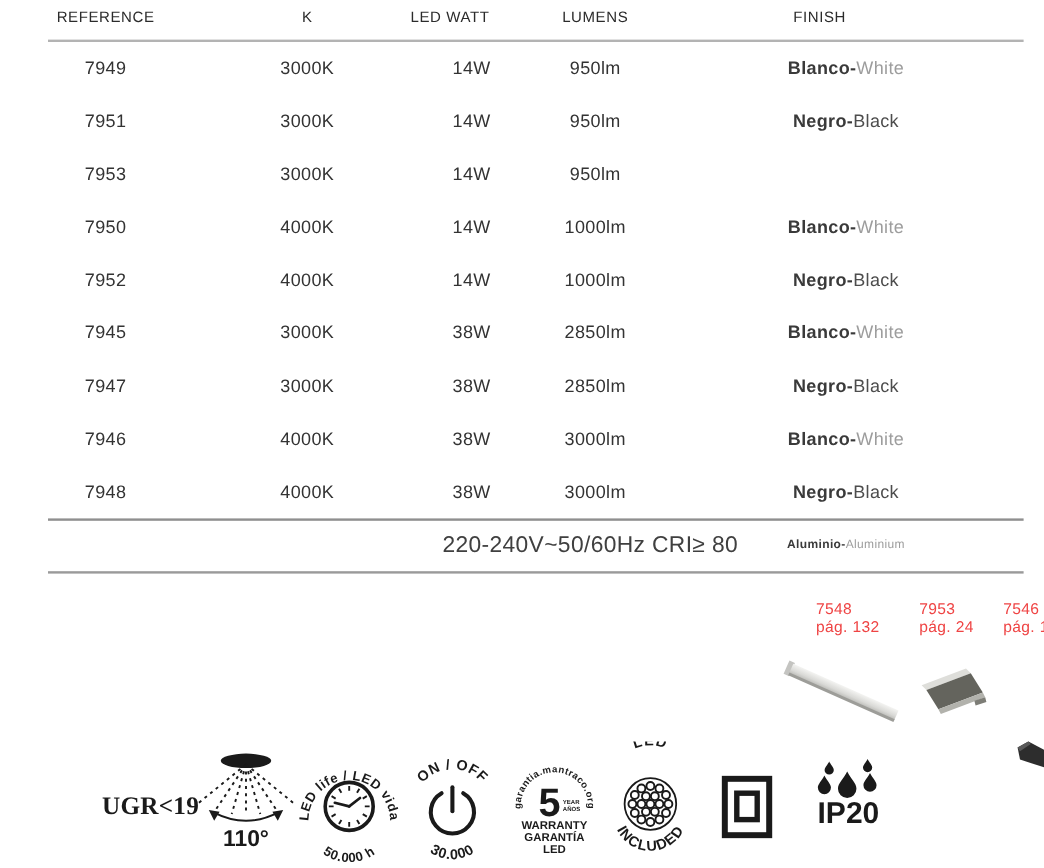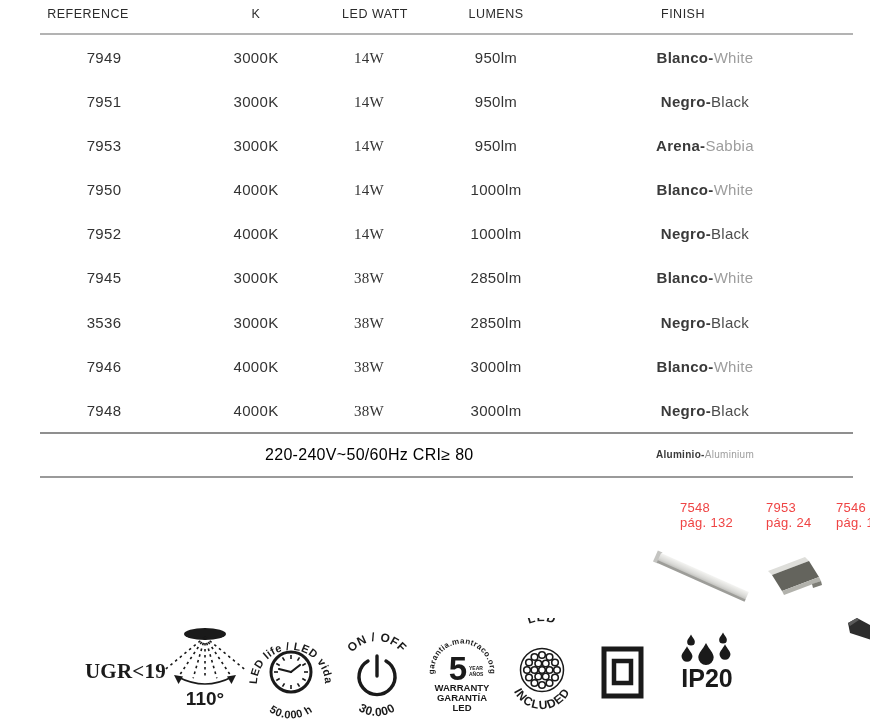--- a/index.html
+++ b/index.html
@@ -16,29 +16,29 @@
   .h2{left:275px;width:120px;}
   .h3{left:386px;width:140px;}
   .h4{left:523px;width:240px;}
   .hline{position:absolute;left:0;width:813px;background:#a9a9a9;}
   .hline.l1{top:33px;height:2px;background:#b3b3b3;}
   .hline.l2{top:432px;height:1.5px;background:#8f8f8f;}
   .hline.l3{top:476px;height:1.5px;background:#9a9a9a;}
   #rows{position:absolute;top:36px;left:0;width:813px;}
   .trow{position:relative;height:44.1px;line-height:44.1px;}
   .c{position:absolute;top:0;text-align:center;font-size:15px;letter-spacing:.3px;color:#333;}
-  .ref{left:16px;width:96px;}
+  .ref{left:0;width:96px;}
   .k{left:136px;width:160px;}
-  .watt{left:269px;width:120px;font-family:Liberation Serif, serif;}
+  .watt{left:293px;width:120px;}
   .lum{left:386px;width:140px;}
   .fin{left:545px;width:240px;}
   .fp{font-style:normal;font-weight:bold;color:#3a3a3a;}
   .fs{font-style:normal;font-weight:normal;}
   .foot{position:absolute;top:434px;left:0;width:813px;height:42px;line-height:42px;}
-  .foot .elec{position:absolute;left:225px;width:350px;text-align:left;font-size:16px;letter-spacing:.3px;color:#000000;}
+  .foot .elec{position:absolute;left:225px;width:350px;text-align:right;font-size:19px;letter-spacing:.3px;color:#404040;}
   .foot .mat{position:absolute;left:545px;width:240px;text-align:center;font-size:10px;letter-spacing:.3px;}
   
   .rel-item{position:absolute;top:500px;width:80px;font-size:13px;color:#ef4444;letter-spacing:.3px;line-height:15px;}
   .rel-item:nth-of-type(1){left:640px;}
   .rel-item:nth-of-type(2){left:726px;}
   .rel-item:nth-of-type(3){left:796px;}
   .prod-img{position:absolute;}
   
   .ugr{position:absolute;left:45px;top:659px;font-size:21px;font-weight:bold;color:#1a1a1a;letter-spacing:.2px;font-family:Liberation Serif, serif;}
   .icon{position:absolute;}
@@ -75,21 +75,20 @@
       <span class="c watt">14W</span>
       <span class="c lum">950lm</span>
       <span class="c fin"><b class="fp">Negro-</b><i class="fs" style="color: rgb(77, 77, 77);">Black</i></span>
     </div>
 
     <div class="trow">
       <span class="c ref">7953</span>
       <span class="c k">3000K</span>
       <span class="c watt">14W</span>
       <span class="c lum">950lm</span>
-      <span class="c fin"><b class="fp">Arena-</b><i class="fs" style="color: rgb(157, 157, 157);">Sabbia</i></span>
     </div>
 
     <div class="trow">
       <span class="c ref">7950</span>
       <span class="c k">4000K</span>
       <span class="c watt">14W</span>
       <span class="c lum">1000lm</span>
       <span class="c fin"><b class="fp">Blanco-</b><i class="fs" style="color: rgb(157, 157, 157);">White</i></span>
     </div>
 
@@ -103,21 +102,21 @@
 
     <div class="trow">
       <span class="c ref">7945</span>
       <span class="c k">3000K</span>
       <span class="c watt">38W</span>
       <span class="c lum">2850lm</span>
       <span class="c fin"><b class="fp">Blanco-</b><i class="fs" style="color: rgb(157, 157, 157);">White</i></span>
     </div>
 
     <div class="trow">
-      <span class="c ref">3536</span>
+      <span class="c ref">7947</span>
       <span class="c k">3000K</span>
       <span class="c watt">38W</span>
       <span class="c lum">2850lm</span>
       <span class="c fin"><b class="fp">Negro-</b><i class="fs" style="color: rgb(77, 77, 77);">Black</i></span>
     </div>
 
     <div class="trow">
       <span class="c ref">7946</span>
       <span class="c k">4000K</span>
       <span class="c watt">38W</span>

